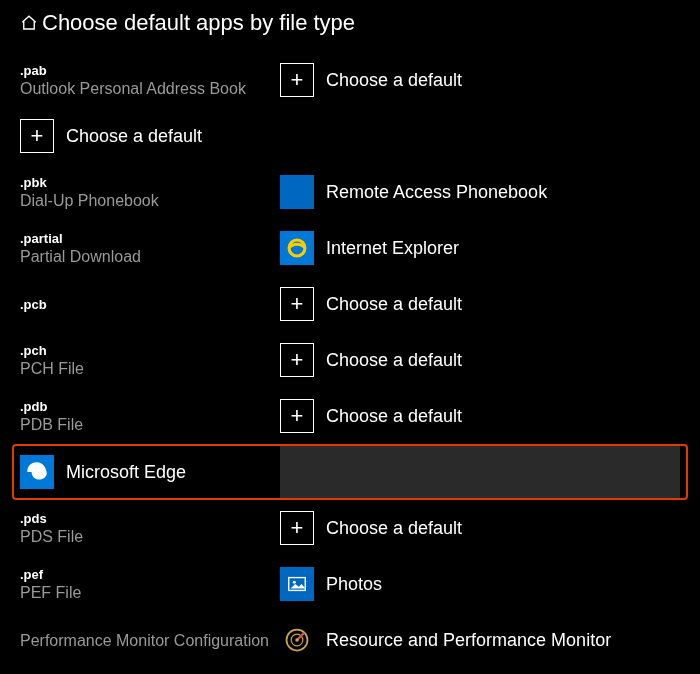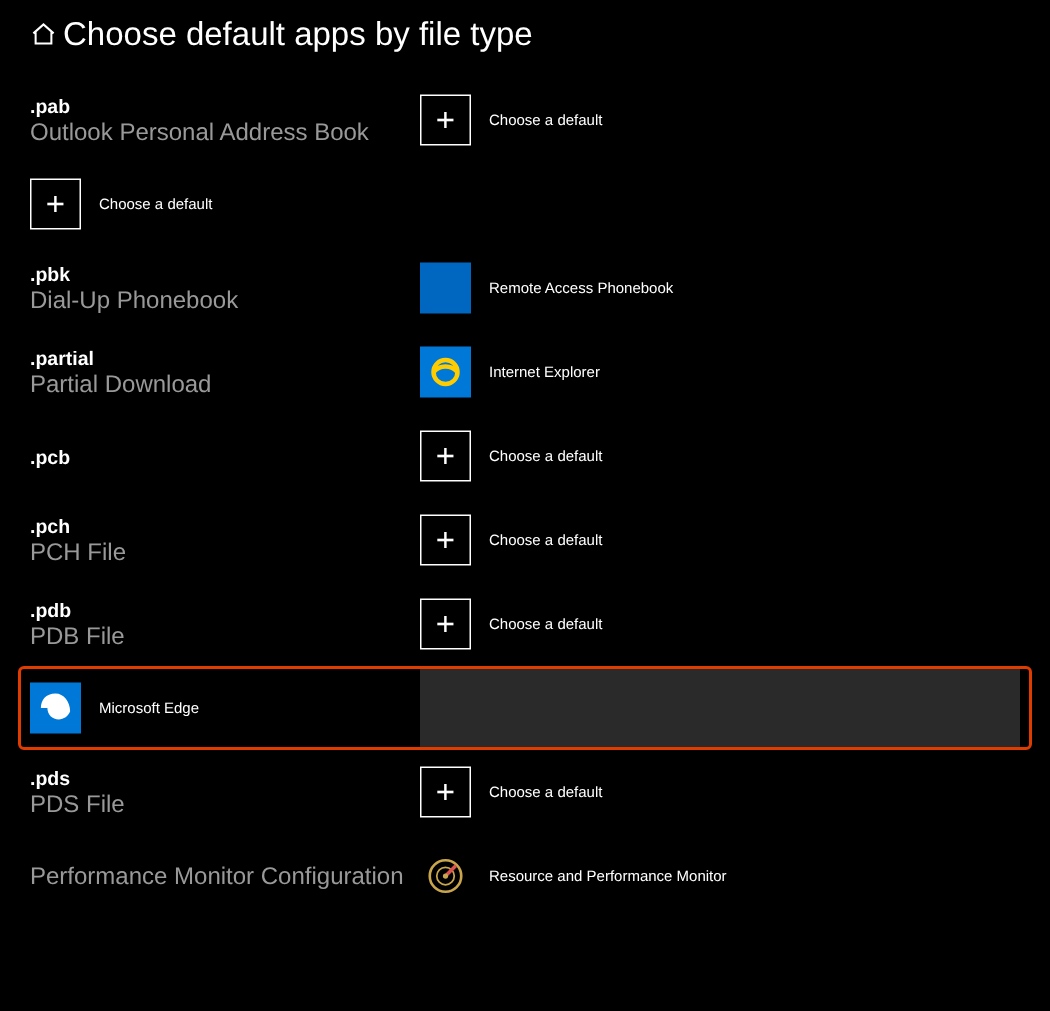--- a/index.html
+++ b/index.html
@@ -73,21 +73,21 @@
     font-size: 22px;
     line-height: 1;
     font-weight: 300;
   }
   .ie-box { background: #0078d7; }
   .blue-blank { background: #0067c0; }
   .edge-box { background: #0078d7; }
   .photos-box { background: #0067c0; }
   .perf-box { background: #000; }
   .app-name {
-    font-size: 10px;
+    font-size: 18px;
     color: #fff;
   }
   .row.highlight .ext-col,
   .row.highlight .app-col {
     
   }
   .row.highlight {
     background: linear-gradient(to right, #000 0, #000 280px, #2a2a2a 280px, #2a2a2a 680px, #000 680px);
   }
   .row.highlight::after {
@@ -207,20 +207,36 @@
     <div class="ext-col">
       <div class="ext">.pds</div>
       <div class="ext-desc">PDS File</div>
     </div>
     <div class="app-col">
       <div class="icon-box plus-box">+</div>
       <div class="app-name">Choose a default</div>
     </div>
   </div>
 
+  <div class="row">
+    <div class="ext-col">
+      <div class="ext">.pef</div>
+      <div class="ext-desc">PEF File</div>
+    </div>
+    <div class="app-col">
+      <div class="icon-box photos-box">
+        <svg width="22" height="22" viewBox="0 0 24 24">
+          <rect x="3" y="5" width="18" height="14" fill="none" stroke="#fff" stroke-width="1.5"></rect>
+          <circle cx="9" cy="10" r="1.6" fill="#fff"></circle>
+          <path d="M5 17 L10 12 L14 15 L17 12 L21 17 Z" fill="#fff"></path>
+        </svg>
+      </div>
+      <div class="app-name">Photos</div>
+    </div>
+  </div>
 
   <div class="row">
     <div class="ext-col">
       <div class="ext-desc">Performance Monitor Configuration</div>
     </div>
     <div class="app-col">
       <div class="icon-box perf-box">
         <svg width="28" height="28" viewBox="0 0 24 24">
           <circle cx="12" cy="12" r="9" fill="none" stroke="#c9a64b" stroke-width="1.5"></circle>
           <circle cx="12" cy="12" r="5" fill="none" stroke="#c9a64b" stroke-width="1"></circle>

